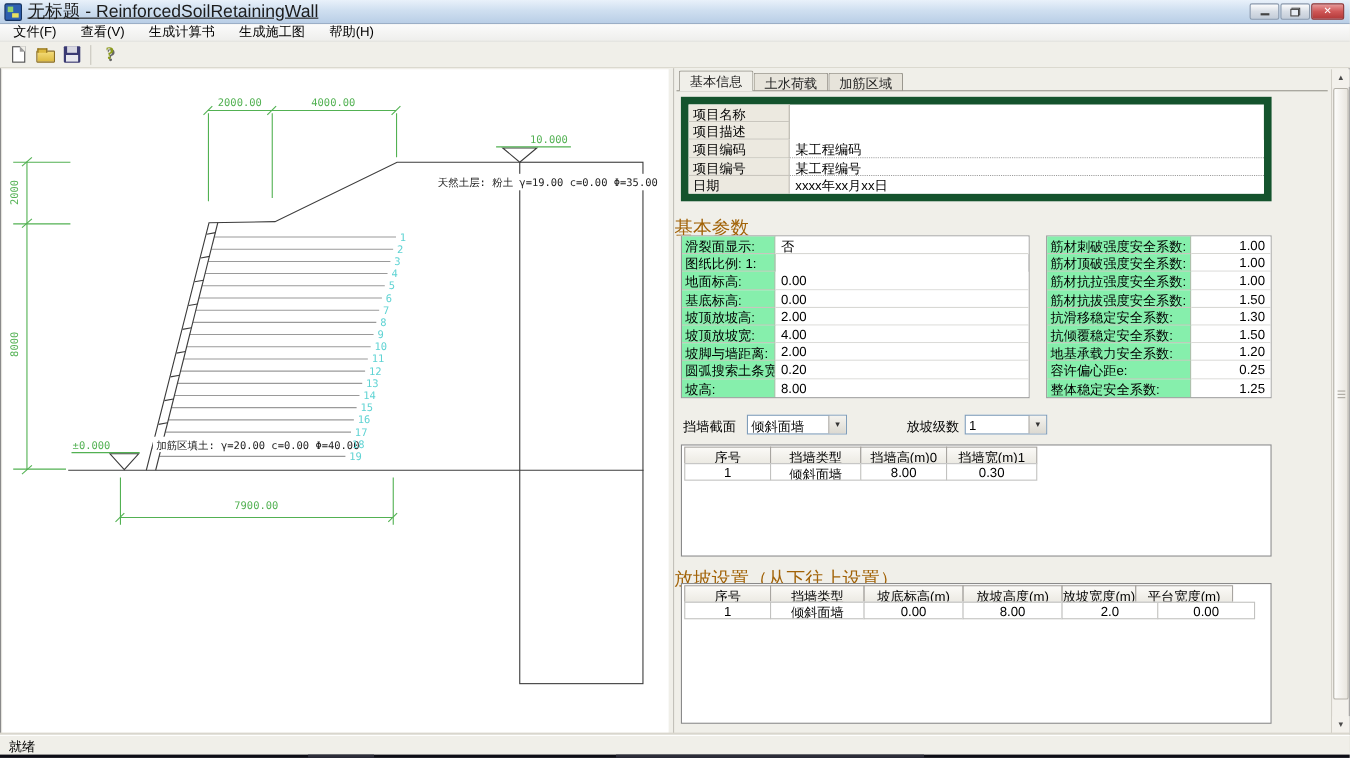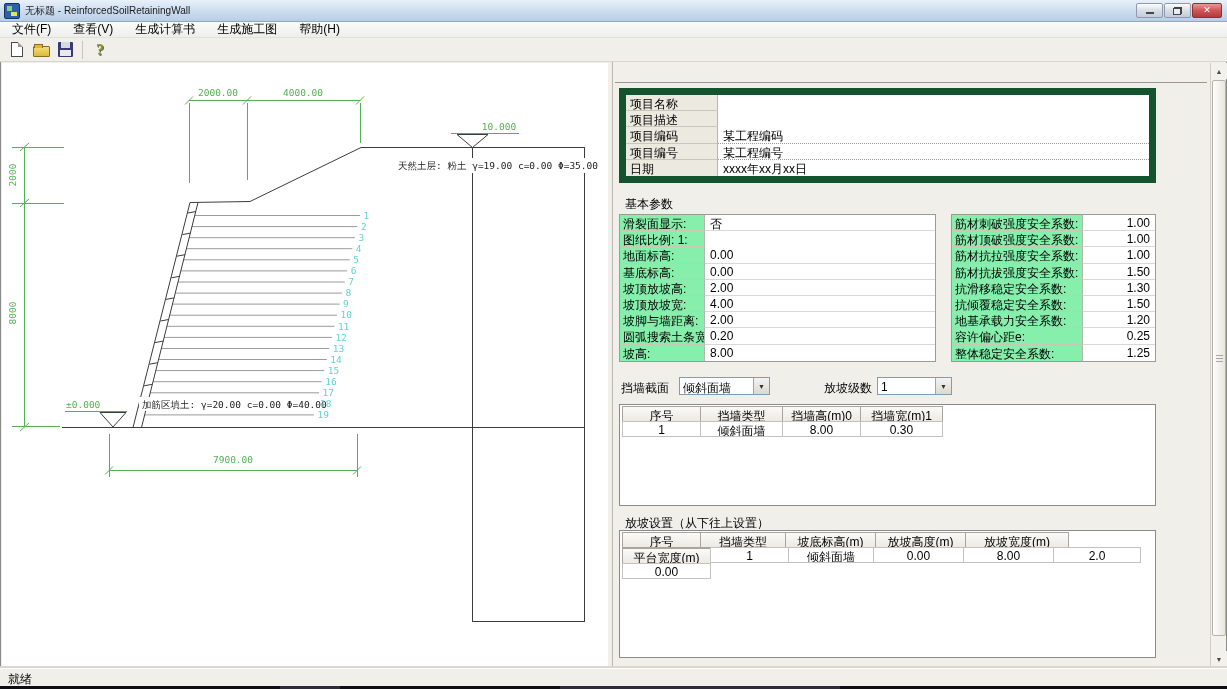--- a/index.html
+++ b/index.html
@@ -8,21 +8,21 @@
     background:#f0efe9; }
 
   
   .titlebar { position:absolute; left:0; top:0; width:1227px; height:22px;
     background:linear-gradient(#e9f1fa,#cfdff0 45%,#b9cee6);
     border-bottom:1px solid #93a8c3; display:flex; align-items:center; }
   .app-icon { width:16px; height:16px; margin:0 5px 0 4px; position:relative;
     background:#2d5fb0; border:1px solid #16335f; border-radius:2px; }
   .app-icon::before { content:""; position:absolute; left:2px; top:2px; width:5px; height:5px; background:#8fd06a; }
   .app-icon::after { content:""; position:absolute; right:2px; bottom:2px; width:6px; height:4px; background:#e8e060; }
-  .title-text { font-size:10px; color:#1c1c1c; }
+  .title-text { font-size:16px; color:#1c1c1c;text-decoration:underline; }
   .cap-btns { position:absolute; right:5px; top:3px; display:flex; gap:1px; }
   .cap-btn { width:27px; height:15px; border:1px solid #8d9bad; border-radius:2px;
     background:linear-gradient(#fdfdfd,#d8dee6 50%,#c3ccd8); color:#333; font-size:9px;
     display:flex; align-items:center; justify-content:center; line-height:1; }
   .cap-btn.close { width:30px; background:linear-gradient(#e79a9a,#cf5656 50%,#b23a3a);
     border-color:#8c3030; color:#fff; font-weight:bold; }
   .restore-glyph { position:relative; width:9px; height:8px; }
   .restore-glyph::before { content:""; position:absolute; right:0; top:0; width:6px; height:5px; border:1px solid #444; }
   .restore-glyph::after { content:""; position:absolute; left:0; bottom:0; width:6px; height:5px; border:1px solid #444; background:#e8edf4; }
   .min-glyph { width:8px; height:2px; background:#444; margin-top:5px; }
@@ -69,21 +69,21 @@
   .tabline { position:absolute; left:2px; top:20px; width:592px; height:0; border-top:1px solid #9a978e; z-index:2; }
 
   .ptable { position:absolute; left:6px; top:26px; width:537px; border:7px solid #14532d; background:#fff; }
   .prow { display:flex; height:16.2px; }
   .prow .plabel { width:92px; background:#ece9e0; border-right:1px solid #b8b5ad; border-bottom:1px solid #c9c6be;
     padding:1px 4px 0; overflow:hidden; white-space:nowrap; }
   .prow .pvalue { flex:1; background:#fff; border-bottom:1px dotted #9a9a9a; padding:1px 5px 0; overflow:hidden; white-space:nowrap; }
   .prow:last-child .plabel, .prow:last-child .pvalue { border-bottom:none; }
   .pvalue.focused { outline:1px dotted #555; outline-offset:-2px; }
 
-  .sec-title { position:absolute; left:12px; font-size:12px; color:#000000; }
+  .sec-title { position:absolute; left:0; font-size:17px; color:#a16207; }
 
   .bp-table { position:absolute; border:1px solid #9a9a9a; background:#fff; }
   .bp-row { display:flex; height:16.2px; }
   .bp-label { background:#86efac; border-right:1px solid #b8b5ad; border-bottom:1px solid #c9c6be;
     padding:1px 3px 0; overflow:hidden; white-space:nowrap; }
   .bp-val { flex:1; background:#fff; border-bottom:1px solid #d8d8d4; padding:1px 5px 0; white-space:nowrap; }
   .bp-row:last-child .bp-label, .bp-row:last-child .bp-val { border-bottom:none; }
   .bp-left { left:6px; top:152px; width:317px; }
   .bp-left .bp-label { width:85px; }
   .bp-right { left:338px; top:152px; width:205px; }
@@ -271,20 +271,25 @@
           <text x="320.6" y="396.0">17</text>
           <text x="318.0" y="407.1">18</text>
           <text x="315.5" y="418.1">19</text>
         </g>
     </svg>
   </div>
 
   <div class="splitter"></div>
 
   <div class="rpanel">
+    <div class="tabs">
+      <div class="tab active">基本信息</div>
+      <div class="tab">土水荷载</div>
+      <div class="tab">加筋区域</div>
+    </div>
     <div class="tabline"></div>
 
     <div class="ptable">
       <div class="prow">
           <div class="plabel">项目名称</div>
         </div>
       <div class="prow">
           <div class="plabel">项目描述</div>
         </div>
       <div class="prow">
@@ -407,21 +412,21 @@
     </div>
 
     <div class="sec-title" style="top:453px;">放坡设置（从下往上设置）</div>
 
     <div class="list-box" style="top:468px; height:128px;">
       <div class="grid" style="width:524px;">
         <div class="gcell" style="width:79px;">序号</div>
         <div class="gcell" style="width:86px;">挡墙类型</div>
         <div class="gcell" style="width:91px;">坡底标高(m)</div>
         <div class="gcell" style="width:91px;">放坡高度(m)</div>
-        <div class="gcell" style="width:104px;">放坡宽度(m)</div>
+        <div class="gcell" style="width:68px;">放坡宽度(m)</div>
         <div class="gcell" style="width:89px;">平台宽度(m)</div>
         <div class="gcell data" style="width:79px;">1</div>
         <div class="gcell data" style="width:86px;">倾斜面墙</div>
         <div class="gcell data" style="width:91px;">0.00</div>
         <div class="gcell data" style="width:91px;">8.00</div>
         <div class="gcell data" style="width:88px;">2.0</div>
         <div class="gcell data" style="width:89px;">0.00</div>
       </div>
     </div>
   </div>

